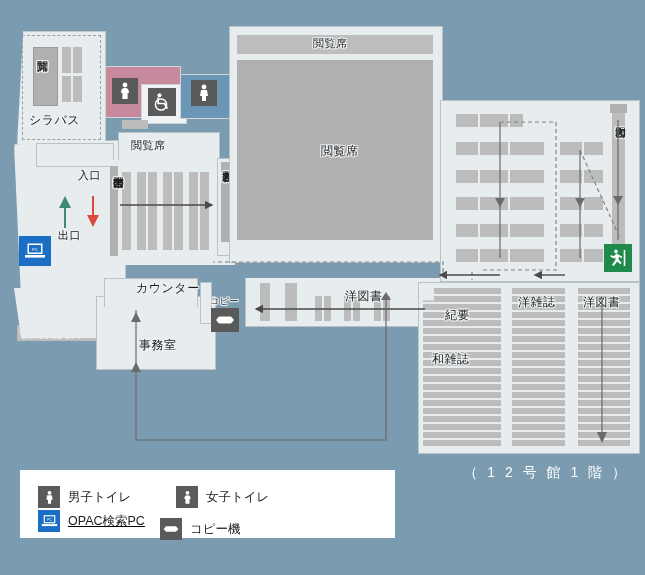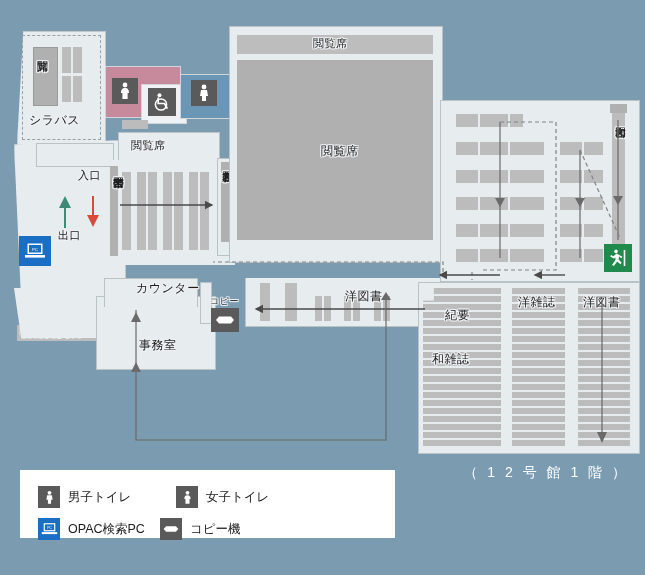--- a/index.html
+++ b/index.html
@@ -292,21 +292,21 @@
       <span class="leg-ic" style="background:#5a5a5a;">
         <svg width="11" height="15" viewBox="0 0 14 18">
           <circle cx="7" cy="3" r="2.4" fill="#fff"></circle>
           <path d="M7 6 C4 6 3 8 3 11 L4.4 11 L4.4 17 L9.6 17 L9.6 11 L11 11 C11 8 10 6 7 6 Z" fill="#fff"></path>
         </svg>
       </span>
       <span class="leg-tx">女子トイレ</span>
     </div>
 
 
-    <div class="leg-item" style="left:18px;top:48px;">
+    <div class="leg-item" style="left:18px;top:40px;text-decoration:underline;">
       <span class="leg-ic" style="background:#1a6ec4;">
         <svg width="17" height="14" viewBox="0 0 22 18">
           <rect x="3.5" y="1.5" width="15" height="10.5" fill="#fff"></rect>
           <rect x="5" y="3" width="12" height="7.5" fill="#1a6ec4"></rect>
           <text x="11" y="8.8" font-size="4.4" fill="#fff" text-anchor="middle" font-family="Liberation Sans, sans-serif">PC</text>
           <rect x="1" y="13" width="20" height="2.6" fill="#fff"></rect>
         </svg>
       </span>
       <span class="leg-tx">OPAC検索PC</span>
     </div>

